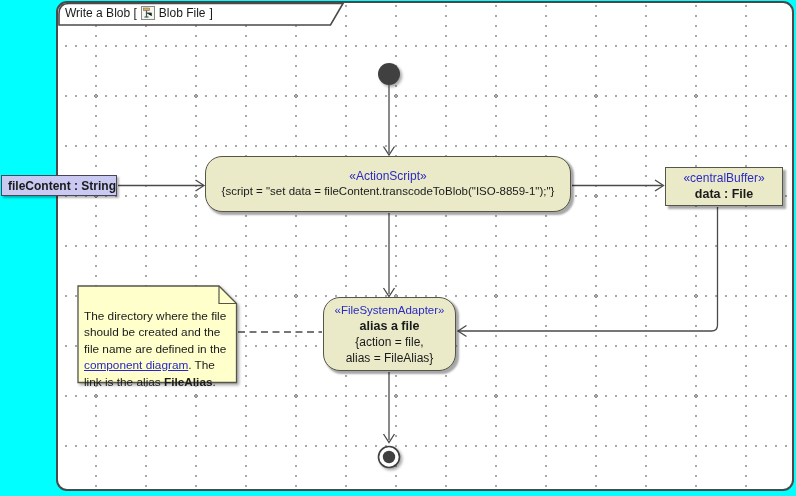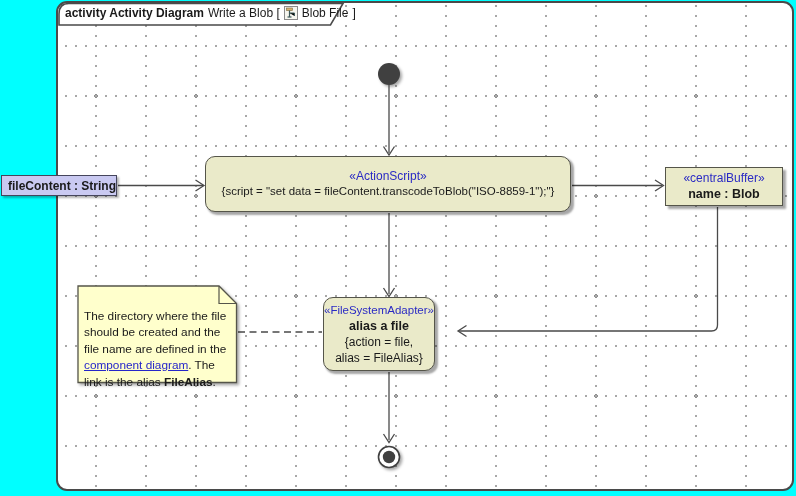--- a/index.html
+++ b/index.html
@@ -35,28 +35,28 @@
   .diagram-icon{display:inline-block;vertical-align:-2px;}
   
   .uml-box{
     box-sizing:border-box;
     background:#eaeac9;
     border:1.4px solid #55554a;
     box-shadow:2.5px 2.5px 2px rgba(0,0,0,0.35);
     display:flex;flex-direction:column;align-items:center;justify-content:center;
     text-align:center;z-index:3;
   }
-  .rounded{border-radius:10px;}
+  .rounded{border-radius:17px;}
   .stereo{color:#2a2ac4;font-size:12px;line-height:15px;}
   .node-name{font-weight:bold;font-size:12.5px;line-height:16px;}
   .script-line{font-size:11.5px;line-height:15px;white-space:nowrap;}
   .constraint{font-size:12px;line-height:16px;}
   #action-transcode{left:205px;top:156px;width:366px;height:56px;}
   #buffer-data{left:665px;top:167px;width:118px;height:39px;}
-  #action-write{left:323px;top:297px;width:112px;height:74px;}
+  #action-write{left:323px;top:297px;width:133px;height:74px;}
   #pin-filecontent{
     left:1px;top:175px;width:116px;height:21px;
     box-sizing:border-box;background:#c9c9f1;border:1.3px solid #45455c;
     box-shadow:2px 2px 2px rgba(0,0,0,0.3);
     display:flex;align-items:center;justify-content:flex-end;
     font-weight:bold;font-size:12px;z-index:4;
   }
   
   #note-text{
     left:84px;top:308px;width:150px;z-index:3;
@@ -113,21 +113,20 @@
     <circle cx="389" cy="457" r="6.2" fill="#404040"></circle>
   </g>
 
   <g class="shadowed">
     <path d="M78,286 H219 L236.5,303.5 V382.5 H78 Z" fill="#ffffcc" stroke="#55554a" stroke-width="1.3"></path>
     <path d="M219,286 V303.5 H236.5" fill="none" stroke="#55554a" stroke-width="1.2"></path>
   </g>
 </svg>
 
 <div id="frame-title" class="abs">
-  <span class="kw">activity Activity Diagram</span>
   <span>Write a Blob [</span>
   <svg class="diagram-icon" width="14" height="14" viewBox="0 0 14 14">
     <rect x="0.5" y="0.5" width="13" height="13" fill="#f6f6ef" stroke="#8a8a8a"></rect>
     <rect x="2.5" y="2" width="6" height="2.6" fill="#d8b272" stroke="#7a6a42" stroke-width="0.6"></rect>
     <line x1="5.5" y1="4.5" x2="5.5" y2="11" stroke="#3f5a5a" stroke-width="1.2"></line>
     <path d="M3.5,11 L7.5,11" stroke="#3f5a5a" stroke-width="1.2"></path>
     <path d="M5.5,7 L10.5,7 L10.5,10" stroke="#3f5a5a" stroke-width="1"></path>
   </svg>
   <span>Blob File</span>
   <span>]</span>
@@ -137,21 +136,21 @@
   <span>fileContent : String</span>
 </div>
 
 <div id="action-transcode" class="abs uml-box rounded">
   <div class="stereo">«ActionScript»</div>
   <div class="script-line">{script = "set data = fileContent.transcodeToBlob("ISO-8859-1");"}</div>
 </div>
 
 <div id="buffer-data" class="abs uml-box">
   <div class="stereo">«centralBuffer»</div>
-  <div class="node-name">name : Blob</div>
+  <div class="node-name">data : File</div>
 </div>
 
 <div id="action-write" class="abs uml-box rounded">
   <div class="stereo" style="font-size:11.5px">«FileSystemAdapter»</div>
   <div class="node-name">alias a file</div>
   <div class="constraint">{action = file,</div>
   <div class="constraint">alias = FileAlias}</div>
 </div>
 
 <div id="note-text" class="abs">

